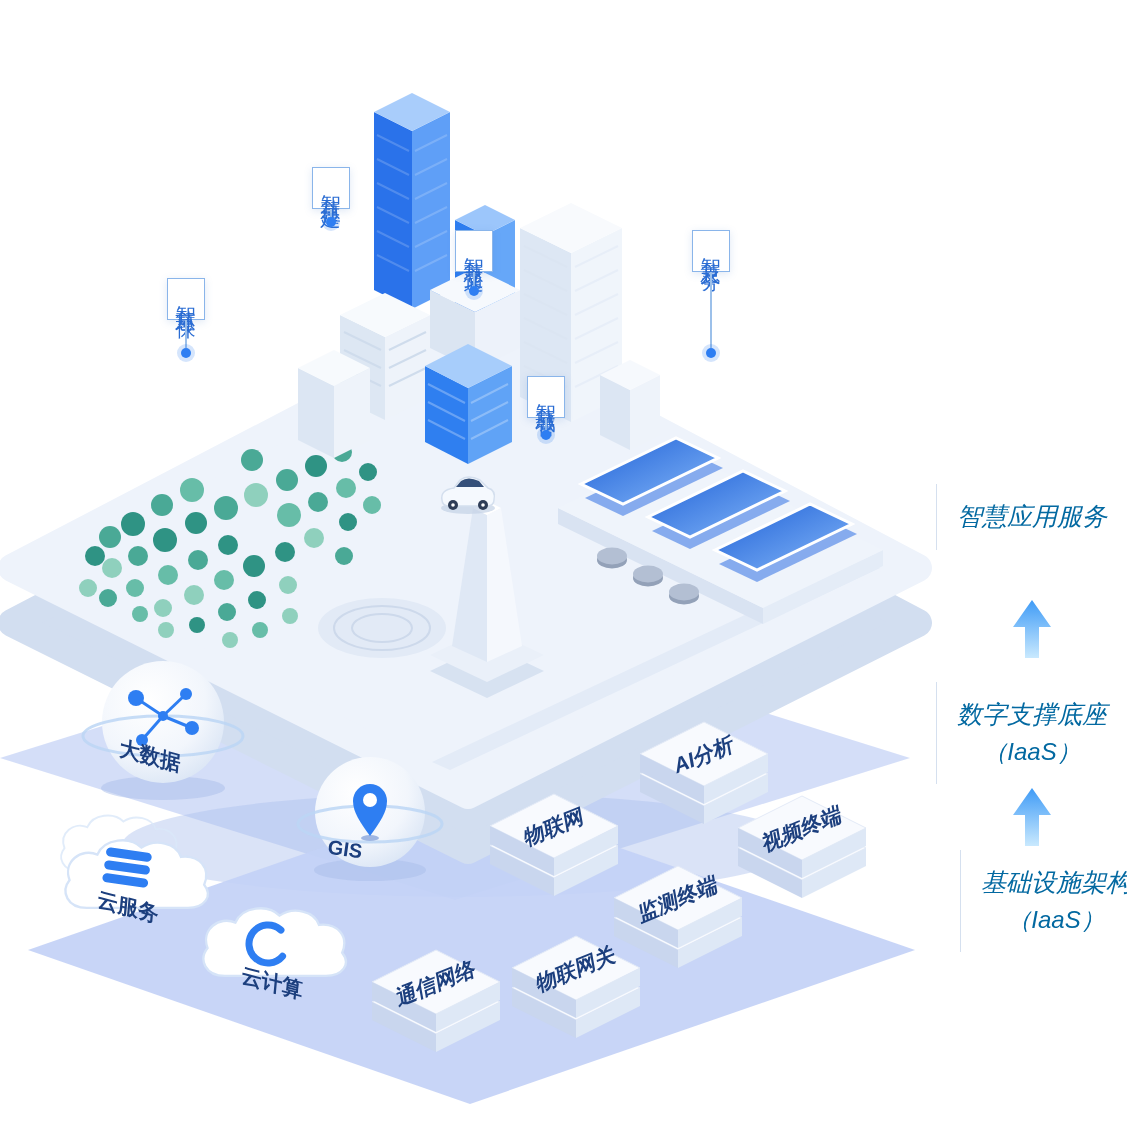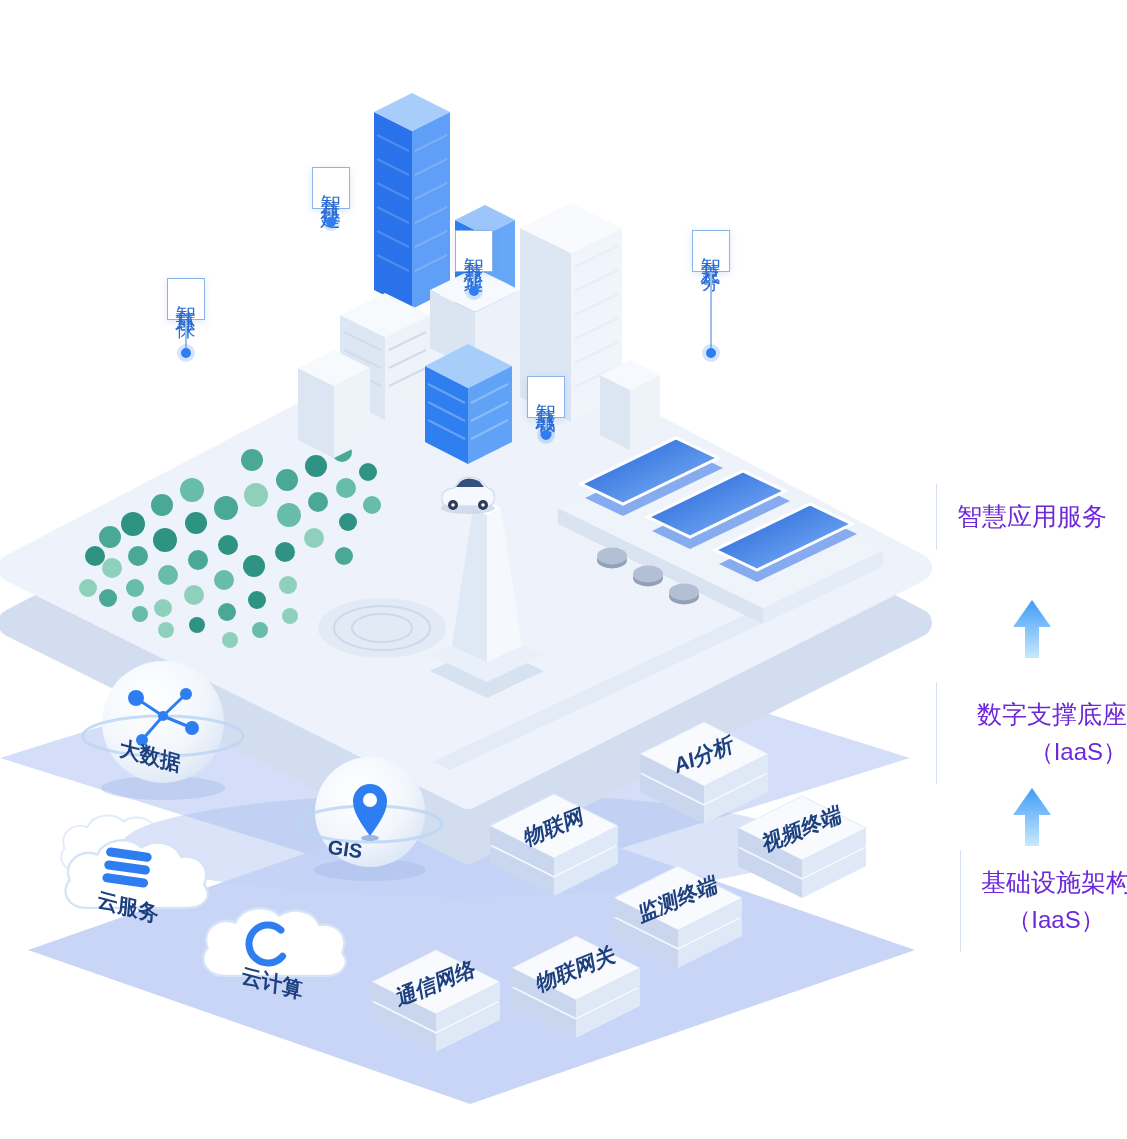--- a/index.html
+++ b/index.html
@@ -18,21 +18,21 @@
 
   
   .iso-label{position:absolute;width:110px;text-align:center;font-weight:bold;font-size:21px;
              color:#1c3f7e;z-index:5;white-space:nowrap;}
   .iso-up{transform:rotate(-22deg) skewX(-12deg);}
   .iso-down{transform:rotate(15deg) skewX(10deg);}
   .iso-flat{transform:rotate(8deg);}
 
   
   .stack-box{position:absolute;left:936px;width:190px;border-left:1px solid #d5e0ef;border-right:1px solid #d5e0ef;
-             text-align:center;color:#6d28d9;padding:14px 0;z-index:6;background:transparent;}
+             text-align:center;color:#0369a1;padding:14px 0;z-index:6;background:transparent;font-style:italic;}
   .stack-title{font-size:25px;line-height:1.5;}
   .stack-sub{font-size:24px;line-height:1.5;}
   .stack-arrow{position:absolute;left:1013px;width:38px;height:58px;z-index:6;}
 </style>
 </head>
 <body>
 
 <div class="canvas">
 
   <svg class="scene" viewBox="0 0 1127 1139">
@@ -376,21 +376,21 @@
       <defs>
         <linearGradient id="ag1" x1="0" y1="0" x2="0" y2="1">
           <stop offset="0" stop-color="#3f9bf6"></stop>
             <stop offset="1" stop-color="#c9e9fe"></stop>
         </linearGradient>
       </defs>
       <path d="M19,0 L38,27 L26,27 L26,58 L12,58 L12,27 L0,27 Z" fill="url(#ag1)"></path>
     </svg>
   </div>
 
-  <div class="stack-box" style="top:682px;text-align:right;">
+  <div class="stack-box" style="top:682px;">
     <div class="stack-title">数字支撑底座</div>
     <div class="stack-sub">（IaaS）</div>
   </div>
 
   <div class="stack-arrow" style="top:788px;">
     <svg width="38" height="58" viewBox="0 0 38 58">
       <defs>
         <linearGradient id="ag2" x1="0" y1="0" x2="0" y2="1">
           <stop offset="0" stop-color="#3f9bf6"></stop>
             <stop offset="1" stop-color="#c9e9fe"></stop>

